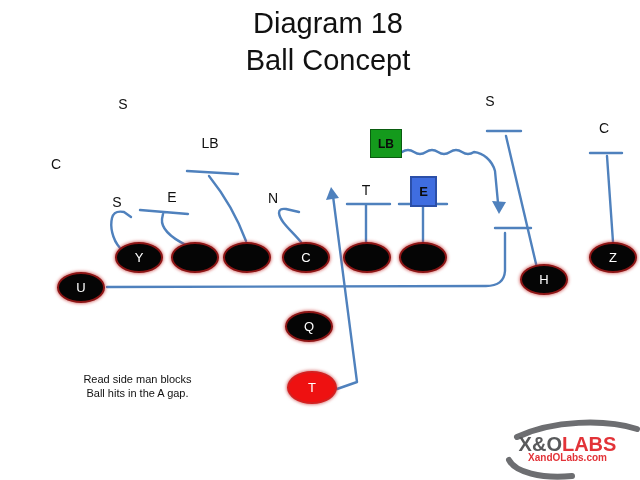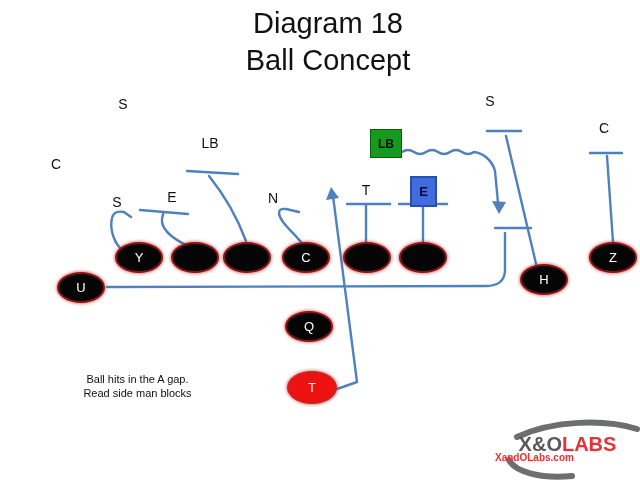--- a/index.html
+++ b/index.html
@@ -36,21 +36,21 @@
   }
   .logo{position:absolute;left:495px;top:418px;width:145px;height:62px;}
   .logo svg{position:absolute;left:0;top:0;}
   .logo .brand{
     position:absolute;left:0;top:15px;width:145px;text-align:center;
     font-size:20px;font-weight:700;letter-spacing:0px;
   }
   .logo .brand .gray{color:#58595b;}
   .logo .brand .red{color:#e23338;}
   .logo .site{
-    position:absolute;left:0;top:34px;width:145px;text-align:left;
+    position:absolute;left:0;top:34px;width:145px;text-align:center;
     font-size:10px;font-weight:700;color:#e23338;
   }
 </style>
 </head>
 <body>
 
 <div class="slide">
 
   <div class="title">
     <div>Diagram 18</div>
@@ -125,22 +125,22 @@
     <span>H</span>
   </div>
   <div class="oval" style="left:285px;top:311px;">
     <span>Q</span>
   </div>
   <div class="oval red" style="left:287px;top:371px;width:50px;height:33px;">
     <span>T</span>
   </div>
 
   <div class="note">
+    <div>Read side man blocks</div>
     <div>Ball hits in the A gap.</div>
-    <div>Read side man blocks</div>
   </div>
 
   <div class="logo">
     <svg width="145" height="62" viewBox="0 0 145 62">
       <path d="M22,19 C58,2 110,1 142,11" stroke="#6d6e71" stroke-width="6" fill="none" stroke-linecap="round"></path>
       <path d="M14,42 C20,54 46,61 77,58" stroke="#6d6e71" stroke-width="6" fill="none" stroke-linecap="round"></path>
     </svg>
     <div class="brand"><span class="gray">X&amp;O</span><span class="red">LABS</span></div>
     <div class="site">XandOLabs.com</div>
   </div>

